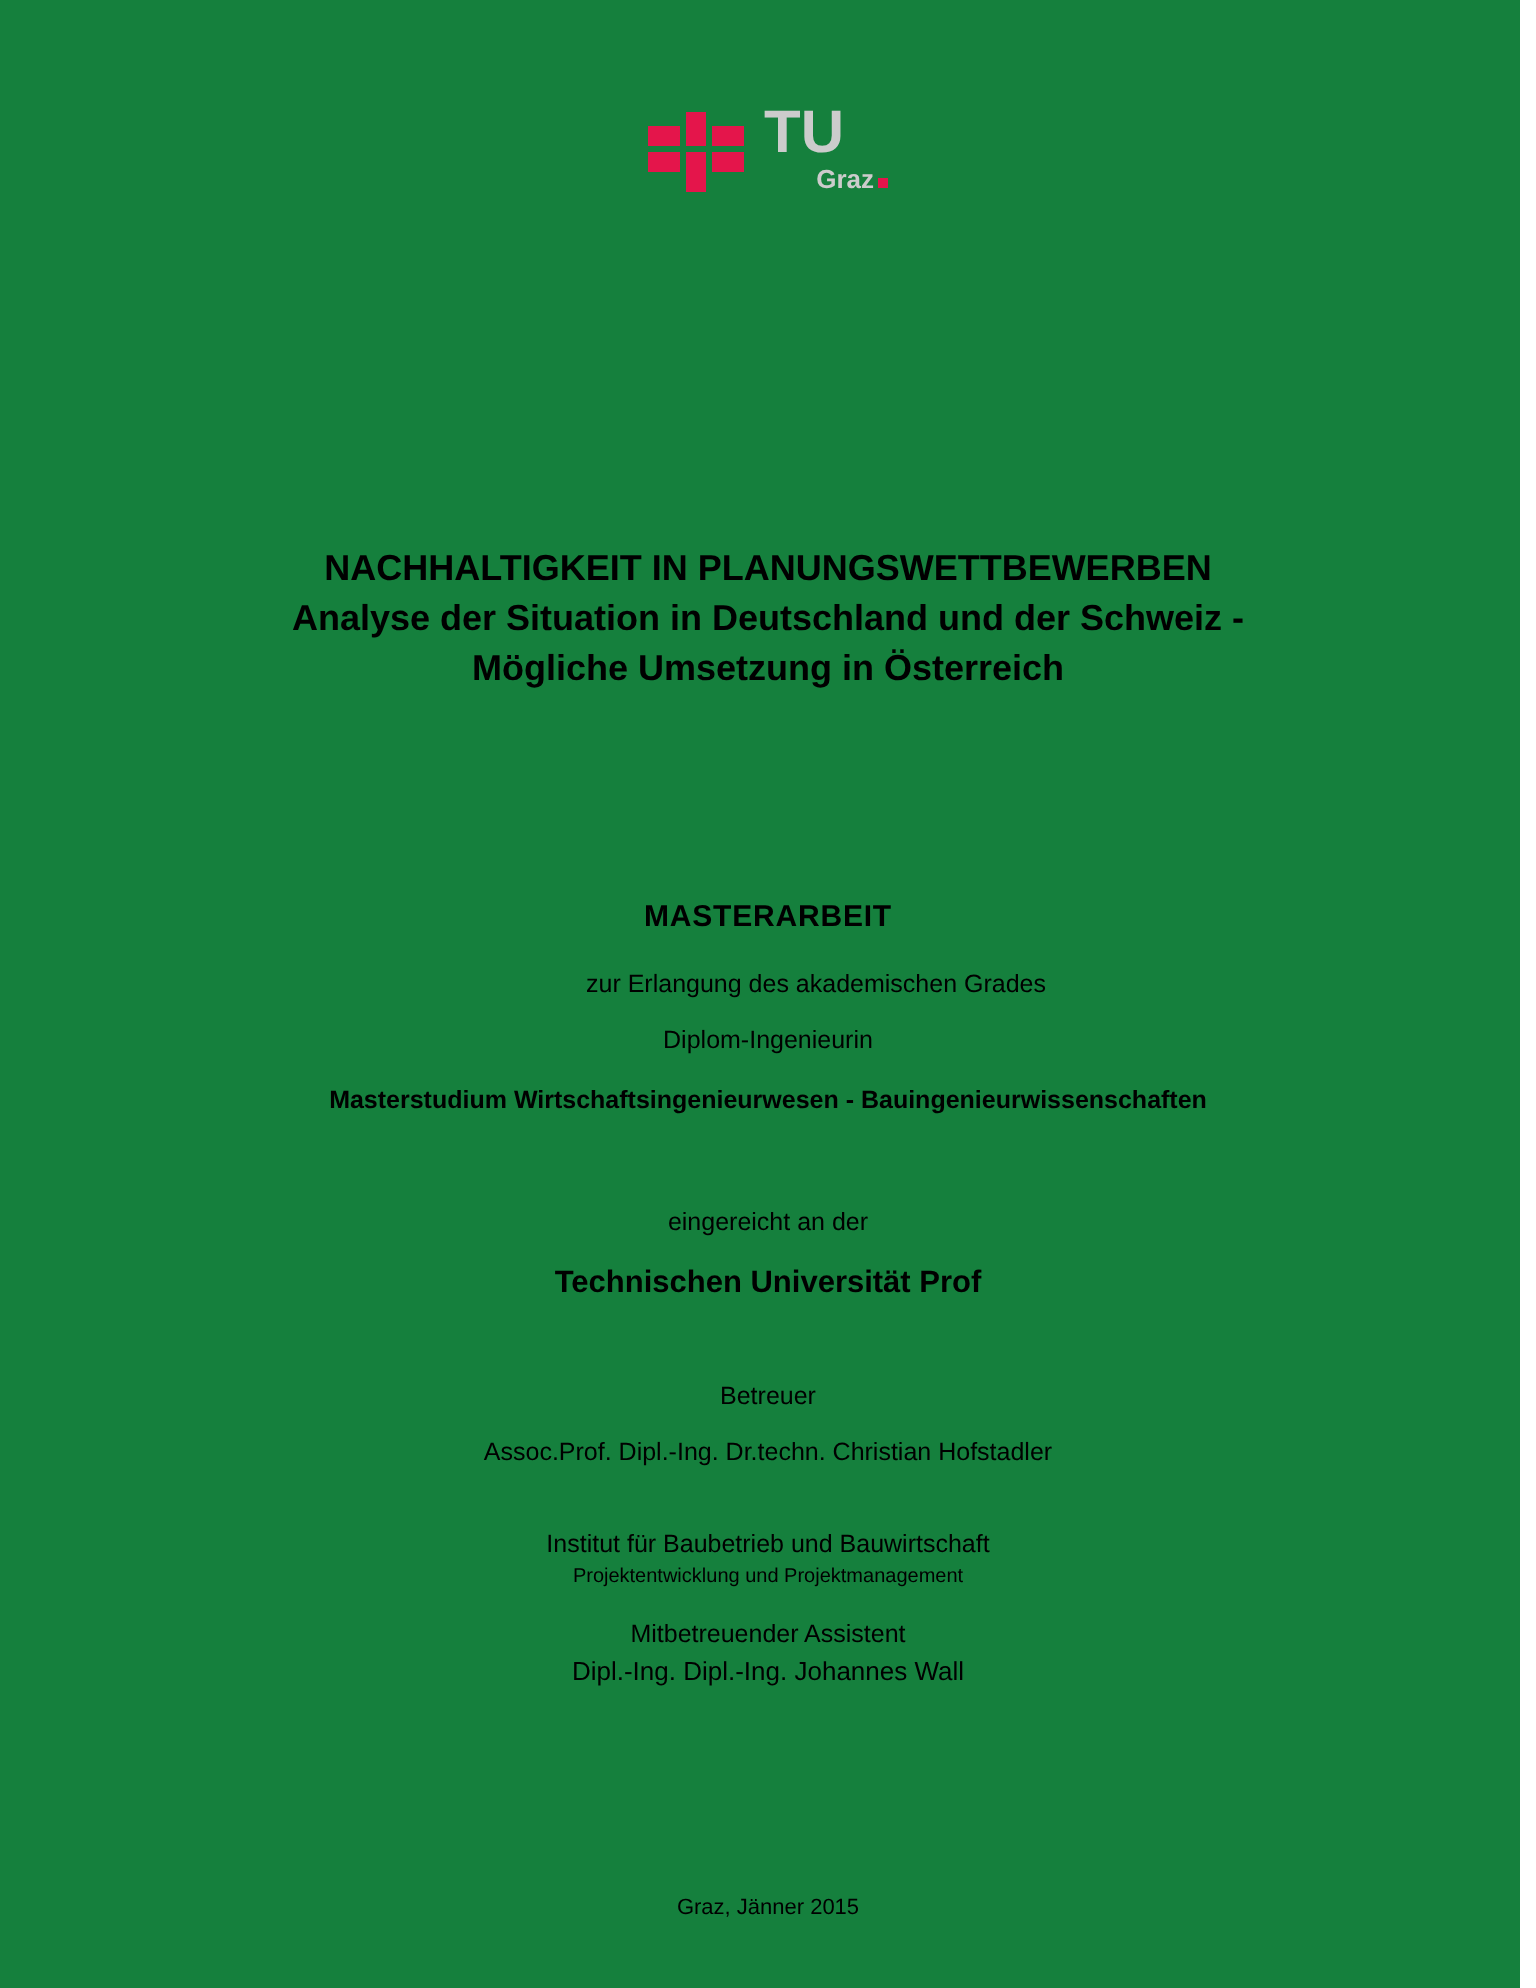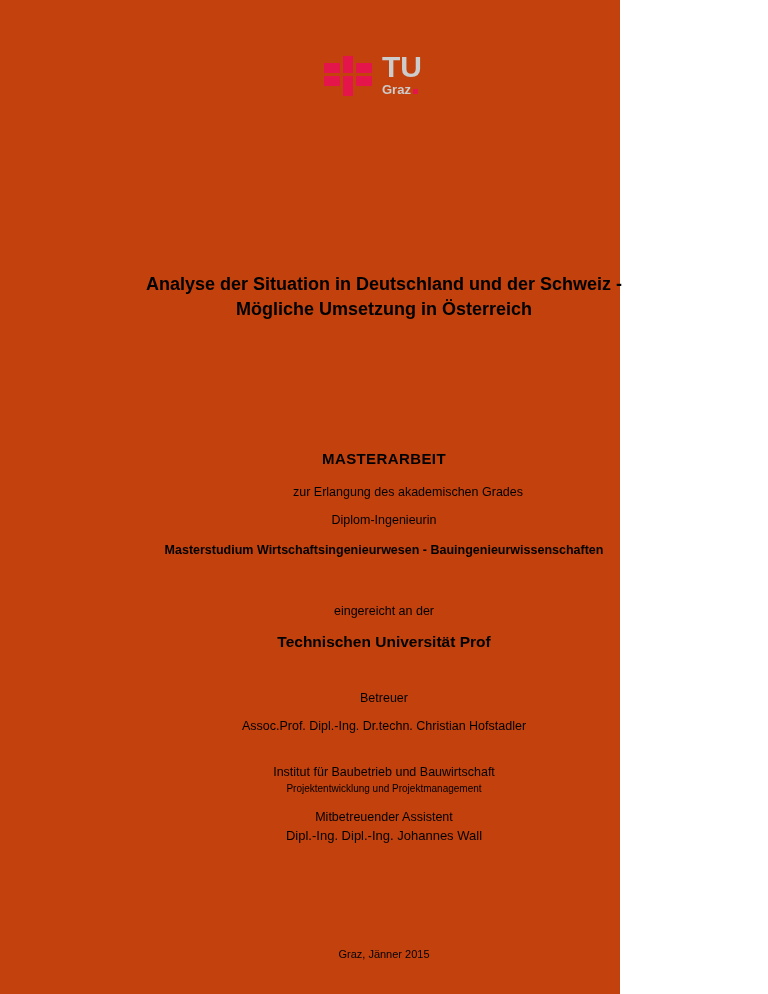--- a/index.html
+++ b/index.html
@@ -9,23 +9,23 @@
   }
   body {
     width: 768px;
     height: 994px;
     font-family: "Liberation Sans", sans-serif;
     color: #000000;
     overflow: hidden;
   }
   .page {
     position: relative;
-    width: 620px;
+    width: 760px;
     height: 994px;
-    background: #c2410c;
+    background: #15803d;
     box-sizing: border-box;
   }
 
   
   .logo-block {
     position: absolute;
     top: 52px;
     left: 0;
     width: 768px;
     display: flex;
@@ -71,20 +71,21 @@
     letter-spacing: 0px;
     color: #cccccc;
   }
   .logo-graz {
     font-family: "Liberation Sans", sans-serif;
     font-weight: bold;
     font-size: 13px;
     line-height: 14px;
     color: #cccccc;
     margin-top: 1px;
+    text-align: right;
   }
   .logo-dot {
     display: inline-block;
     width: 5px;
     height: 5px;
     background: #e4154b;
     margin-left: 2px;
     vertical-align: baseline;
   }
 
@@ -186,20 +187,21 @@
       </div>
       <div class="logo-text">
         <div class="logo-tu">TU</div>
         <div class="logo-graz"><span>Graz</span><span class="logo-dot"></span></div>
       </div>
     </div>
   </div>
 
 
   <div class="center title-block">
+    <div class="title-line">NACHHALTIGKEIT IN PLANUNGSWETTBEWERBEN</div>
     <div class="title-line">Analyse der Situation in Deutschland und der Schweiz -</div>
     <div class="title-line">Mögliche Umsetzung in Österreich</div>
   </div>
 
   <div class="center thesis-type">MASTERARBEIT</div>
   <div class="center degree-line1">zur Erlangung des akademischen Grades</div>
   <div class="center degree-line2">Diplom-Ingenieurin</div>
   <div class="center programme">Masterstudium Wirtschaftsingenieurwesen - Bauingenieurwissenschaften</div>
 
   <div class="center submitted">eingereicht an der</div>

